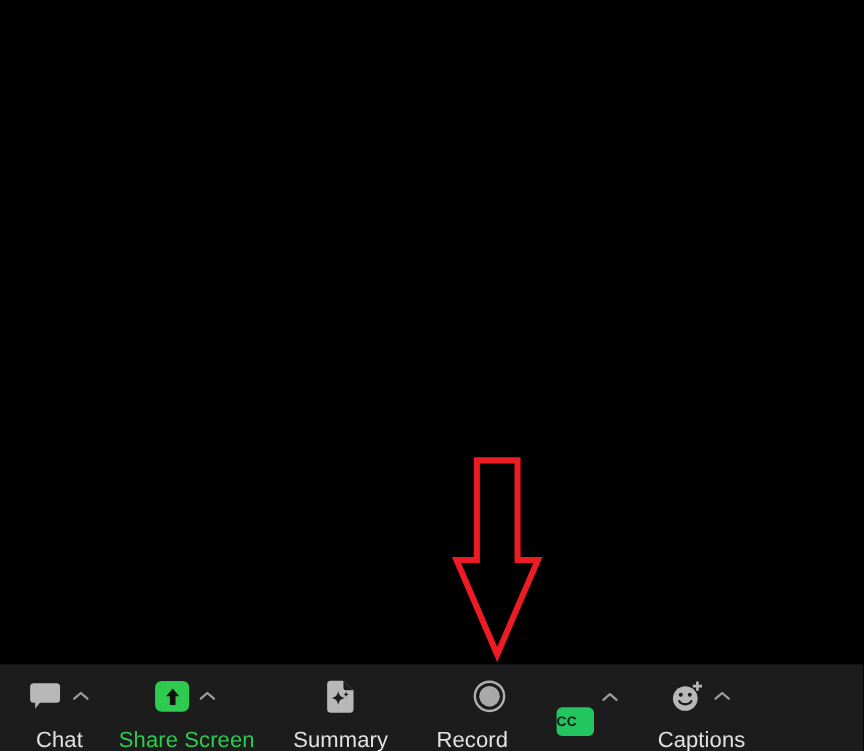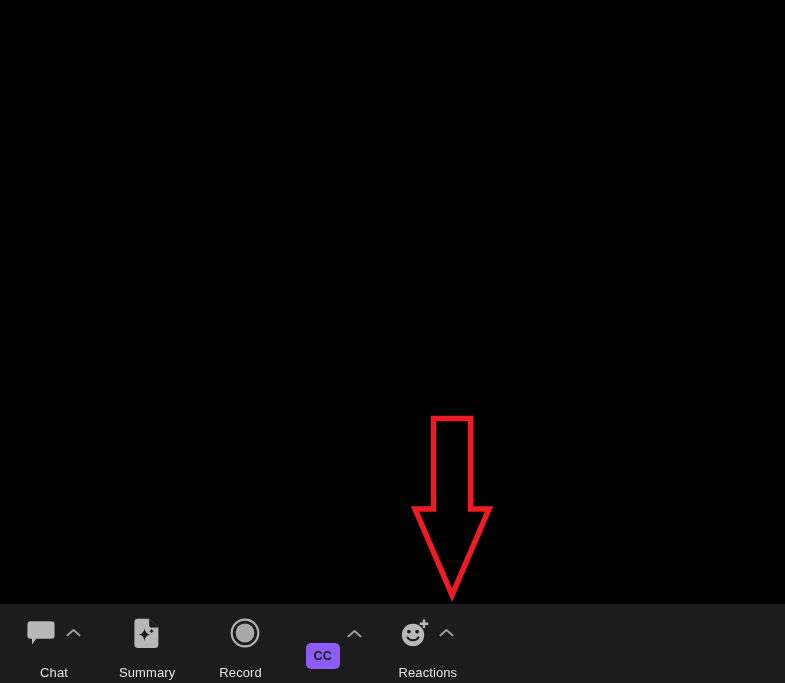--- a/index.html
+++ b/index.html
@@ -84,21 +84,21 @@
     width: 22px;
     height: 30px;
     display: flex;
     align-items: center;
     justify-content: center;
     margin-left: 4px;
     cursor: pointer;
   }
 
   .item-label {
-    font-size: 13px;
+    font-size: 20px;
     line-height: 20px;
     margin-top: 14px;
     color: #E2E2E2;
     white-space: nowrap;
     letter-spacing: 0.1px;
   }
   .item-label.accent-green {
     color: #2FCB51;
   }
 
@@ -119,24 +119,24 @@
     display: flex;
     align-items: center;
     justify-content: center;
   }
 
   
   .cc-plate {
     width: 36px;
     height: 26px;
     border-radius: 5px;
-    background: #8b5cf6;
-    display: flex;
-    align-items: center;
-    justify-content: center;
+    background: #22c55e;
+    display: flex;
+    align-items: center;
+    justify-content: flex-start;
     margin-top: 43px;
   }
   .cc-text {
     font-family: "Liberation Sans", sans-serif;
     font-size: 12.5px;
     font-weight: bold;
     color: #1C1C1C;
     letter-spacing: 0.3px;
   }
 </style>
@@ -160,20 +160,37 @@
       </span>
       <span class="caret">
         <svg width="15" height="10" viewBox="0 0 15 10" xmlns="http://www.w3.org/2000/svg">
           <path d="M1.5 7.2 L7.5 2.0 L13.5 7.2" fill="none" stroke="#9B9B9B" stroke-width="2.1" stroke-linecap="round" stroke-linejoin="round"></path>
         </svg>
       </span>
     </div>
     <div class="item-label">Chat</div>
   </div>
 
+  <div class="toolbar-item" id="item-share-screen">
+    <div class="item-icon-row">
+      <span class="icon-box">
+        <span class="share-plate">
+          <svg width="16" height="19" viewBox="0 0 16 19" xmlns="http://www.w3.org/2000/svg">
+            <path d="M8 2 L14 9 H10.6 V17 H5.4 V9 H2 Z" fill="#111111"></path>
+          </svg>
+        </span>
+      </span>
+      <span class="caret">
+        <svg width="15" height="10" viewBox="0 0 15 10" xmlns="http://www.w3.org/2000/svg">
+          <path d="M1.5 7.2 L7.5 2.0 L13.5 7.2" fill="none" stroke="#9B9B9B" stroke-width="2.1" stroke-linecap="round" stroke-linejoin="round"></path>
+        </svg>
+      </span>
+    </div>
+    <div class="item-label accent-green">Share Screen</div>
+  </div>
 
   <div class="toolbar-item" id="item-summary">
     <div class="item-icon-row">
       <span class="icon-box">
         <svg width="26" height="31" viewBox="0 0 26 31" xmlns="http://www.w3.org/2000/svg">
           <path d="M3.8 0.8 H15.2 L24.4 9.6 V26.6 A3.4 3.4 0 0 1 21.0 30.0 H3.8 A3.4 3.4 0 0 1 0.4 26.6 V4.2 A3.4 3.4 0 0 1 3.8 0.8 Z" fill="#B8B8B8"></path>
           <path d="M15.2 0.8 L24.4 9.6 H17.4 A2.2 2.2 0 0 1 15.2 7.4 Z" fill="#1C1C1C"></path>
           <path d="M10.5 10.2 C11.3 14.2 12.6 15.6 16.4 16.5 C12.6 17.4 11.3 18.8 10.5 22.8 C9.7 18.8 8.4 17.4 4.6 16.5 C8.4 15.6 9.7 14.2 10.5 10.2 Z" fill="#1C1C1C"></path>
           <path d="M17.6 10.6 C18.0 12.2 18.5 12.8 20.1 13.2 C18.5 13.6 18.0 14.2 17.6 15.8 C17.2 14.2 16.7 13.6 15.1 13.2 C16.7 12.8 17.2 12.2 17.6 10.6 Z" fill="#1C1C1C"></path>
         </svg>
@@ -219,16 +236,16 @@
           <path d="M7.6 19.4 C9.3 23.2 16.7 23.2 18.4 19.4" fill="none" stroke="#1C1C1C" stroke-width="2.1" stroke-linecap="round"></path>
           <path d="M24.0 1.6 V10.0 M19.8 5.8 H28.2" stroke="#B8B8B8" stroke-width="2.4" stroke-linecap="butt"></path>
         </svg>
       </span>
       <span class="caret">
         <svg width="15" height="10" viewBox="0 0 15 10" xmlns="http://www.w3.org/2000/svg">
           <path d="M1.5 7.2 L7.5 2.0 L13.5 7.2" fill="none" stroke="#9B9B9B" stroke-width="2.1" stroke-linecap="round" stroke-linejoin="round"></path>
         </svg>
       </span>
     </div>
-    <div class="item-label">Reactions</div>
+    <div class="item-label">Captions</div>
   </div>
 
 </div>
 
 </body></html>

